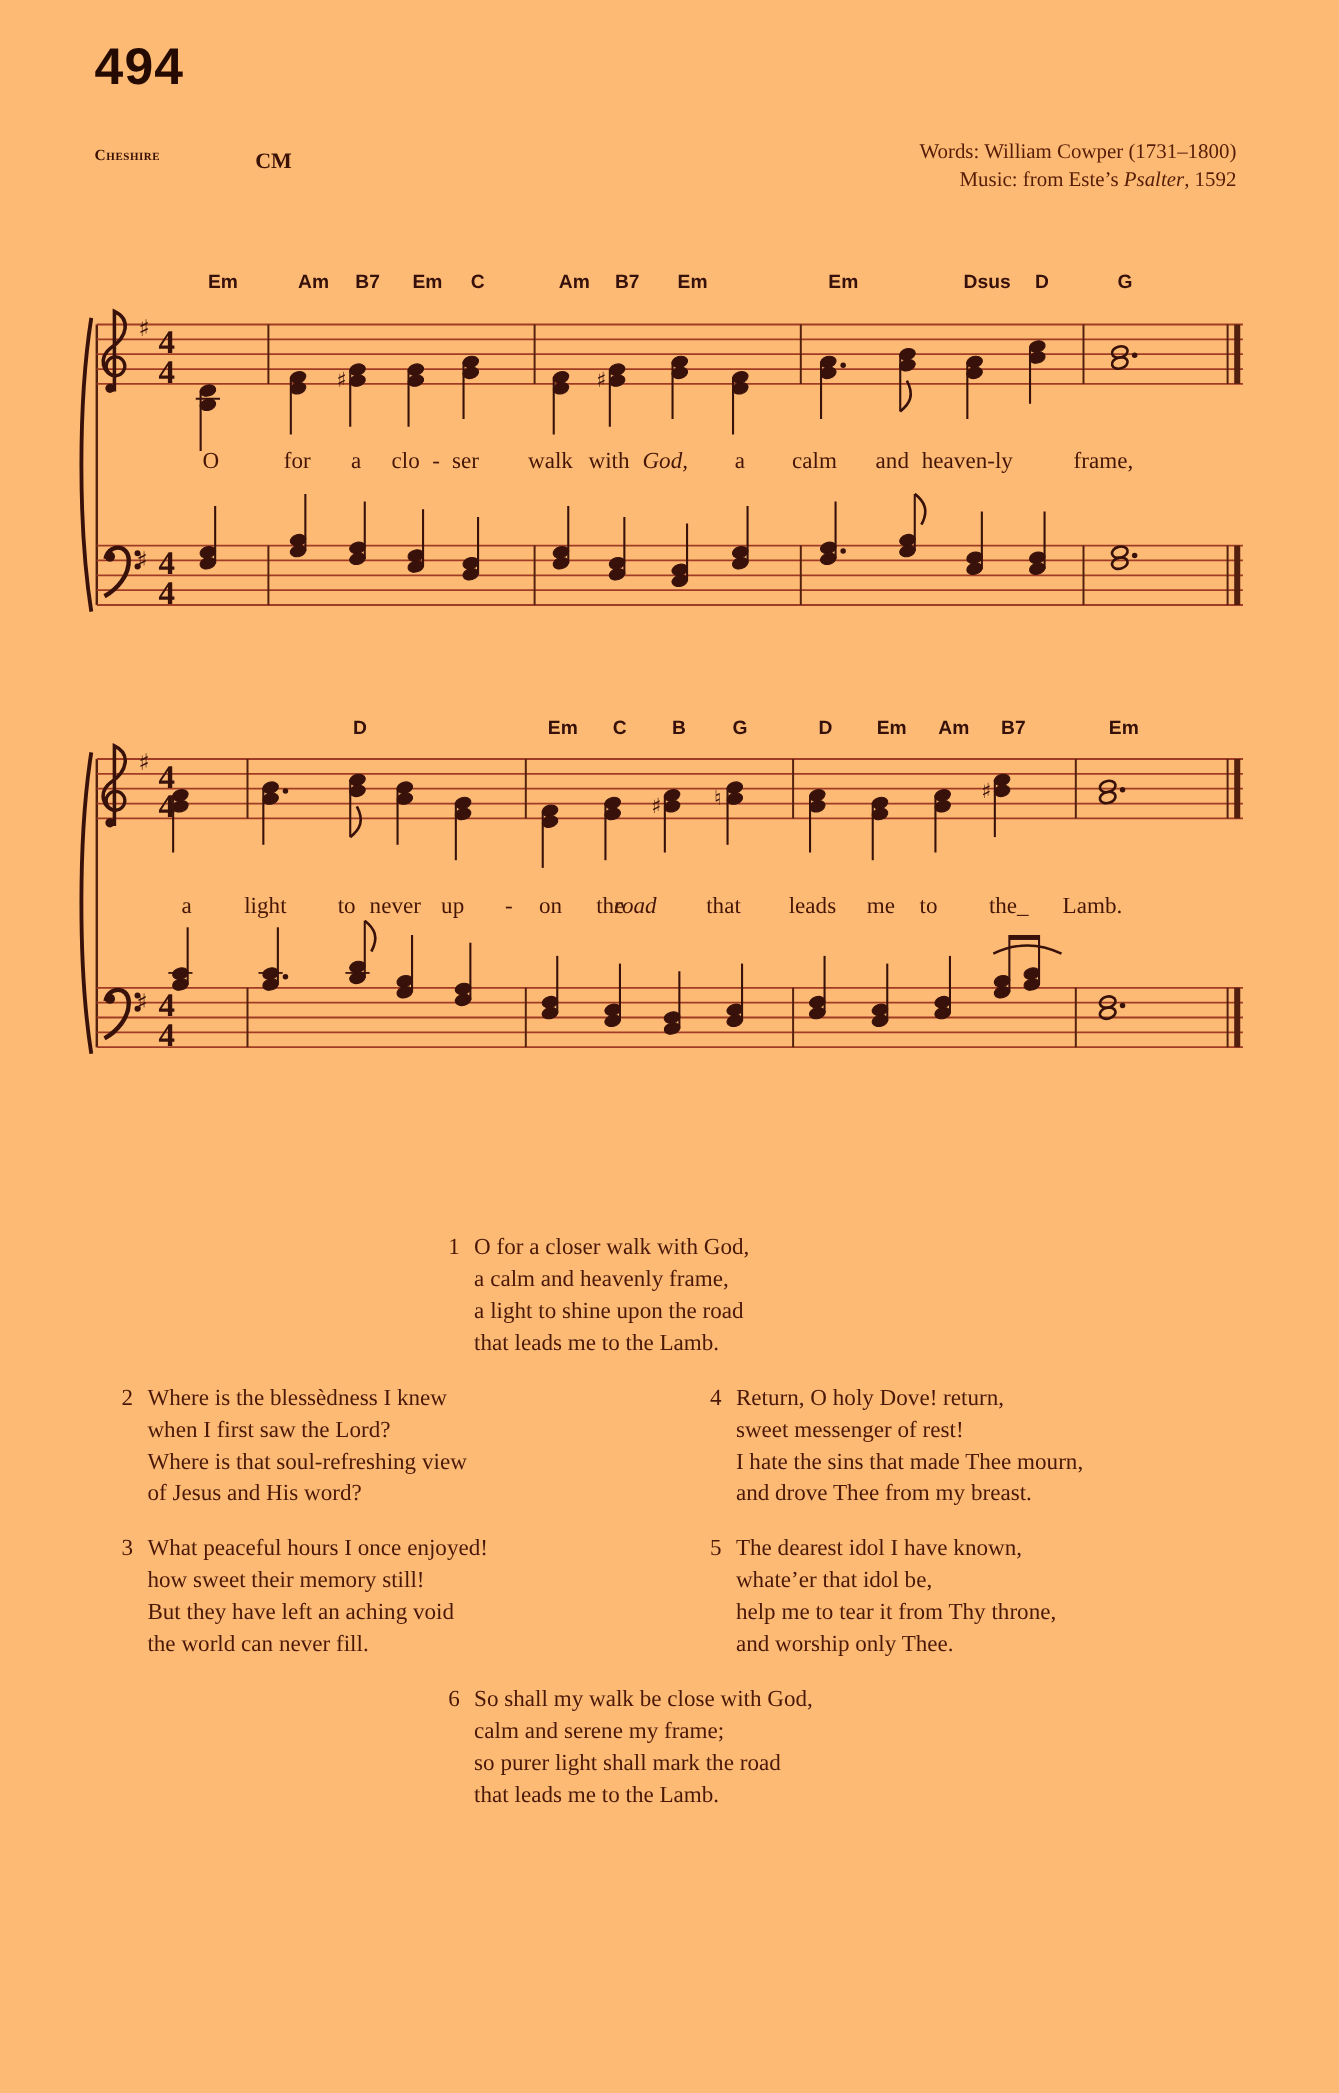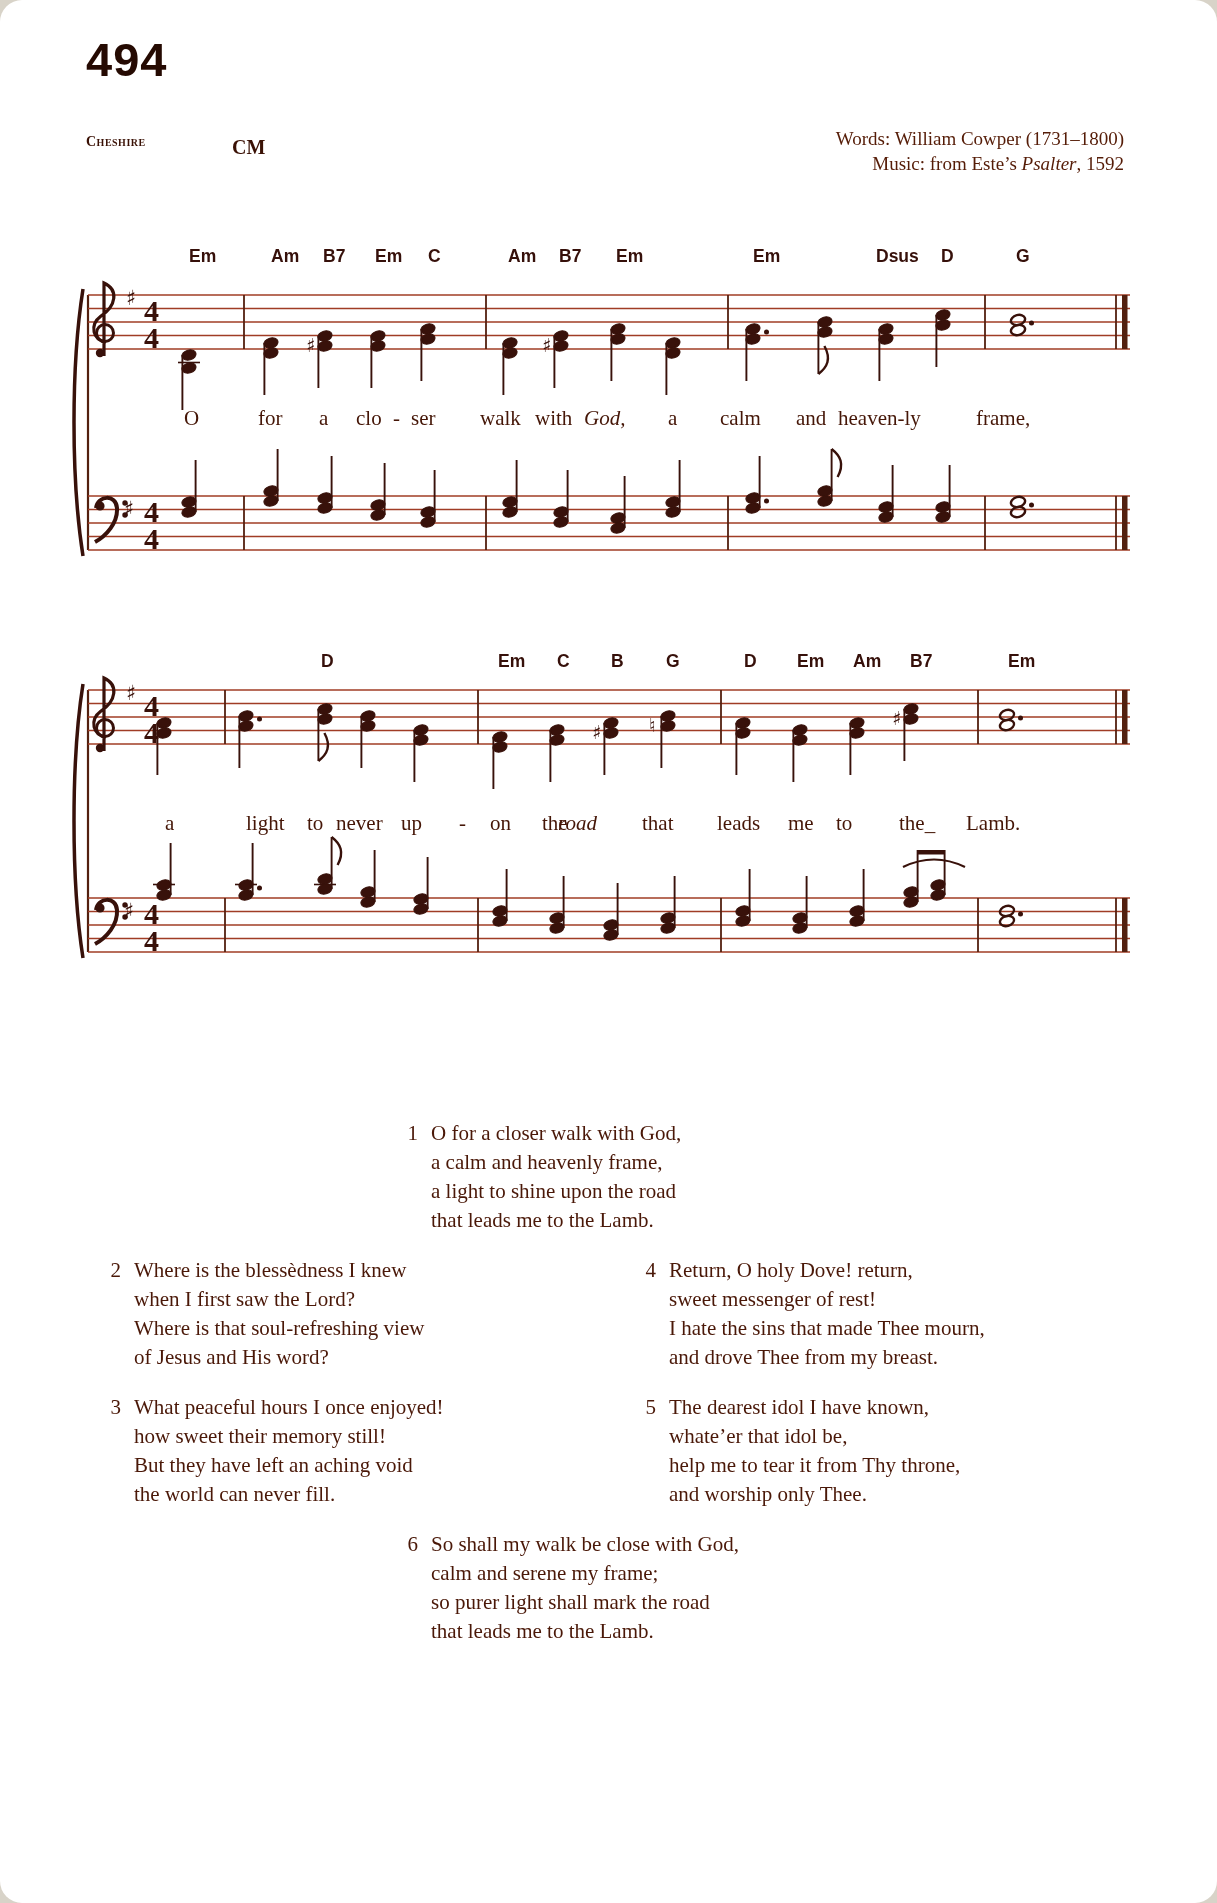--- a/index.html
+++ b/index.html
@@ -1,17 +1,17 @@
 <!DOCTYPE html>
 <html><head>
 <meta charset="utf-8">
 <style>
   html,body{margin:0;padding:0;background:#d8d3c8;}
-  .page{position:relative;width:1217px;height:1903px;margin:0 auto;background:#ffffff;
-        font-family:"Liberation Serif",serif;color:#451708;overflow:hidden;border-radius:22px;}
+  .page{position:relative;width:1217px;height:1903px;margin:0 auto;background:#fdba74;
+        font-family:"Liberation Serif",serif;color:#451708;overflow:hidden;}
   .hymn-number{position:absolute;left:86px;top:36px;font:700 47px/1 "Liberation Sans",sans-serif;
         color:#250a02;letter-spacing:1px;}
   .hymn-title{position:absolute;left:266px;top:32px;margin:0;font:600 44px/1.15 "Liberation Sans",sans-serif;
         color:#2b0d03;letter-spacing:-0.3px;}
   .tune{position:absolute;left:86px;top:134px;font-size:14px;font-weight:600;
         font-variant:small-caps;letter-spacing:.5px;color:#3a1105;}
   .meter{position:absolute;left:232px;top:136px;font-size:20px;font-weight:600;color:#3a1105;}
   .credits{position:absolute;right:93px;top:126px;text-align:right;font-size:19px;line-height:25px;color:#551c07;}
   .system{position:absolute;left:70px;width:1100px;height:345px;}
   .sys1{top:240px;}
@@ -379,21 +379,21 @@
           <ellipse cx="868" cy="250" rx="7.2" ry="5" transform="rotate(-15 868 250)" fill="#38110a" stroke="#38110a" stroke-width="1"></ellipse>
           <line x1="874.6" y1="250" x2="874.6" y2="205" stroke="#38110a" stroke-width="1.9"></line>
           <ellipse cx="937" cy="266" rx="7.2" ry="5" transform="rotate(-15 937 266)" fill="none" stroke="#38110a" stroke-width="2.4"></ellipse>
           <ellipse cx="937" cy="276" rx="7.2" ry="5" transform="rotate(-15 937 276)" fill="none" stroke="#38110a" stroke-width="2.4"></ellipse>
           <circle cx="950.5" cy="269" r="2.5" fill="#38110a"></circle>
         </g>
         <path d="M 833 222 Q 864 207 895 222" stroke="#38110a" stroke-width="2.2" fill="none"></path>
       </svg>
     <div class="lyric-row">
         <span class="lyric" style="left: 95px;">a</span>
-        <span class="lyric" style="left: 152px; margin-left: 24px;">light</span>
+        <span class="lyric" style="left: 152px;">light</span>
         <span class="lyric" style="left: 237px;">to</span>
         <span class="lyric" style="left: 266px;">never</span>
         <span class="lyric" style="left: 331px;">up</span>
         <span class="lyric" style="left: 389px;">-</span>
         <span class="lyric" style="left: 420px;">on</span>
         <span class="lyric" style="left: 472px;">the</span>
         <span class="lyric" style="left: 488px; font-style: italic;">road</span>
         <span class="lyric" style="left: 572px;">that</span>
         <span class="lyric" style="left: 647px;">leads</span>
         <span class="lyric" style="left: 718px;">me</span>

